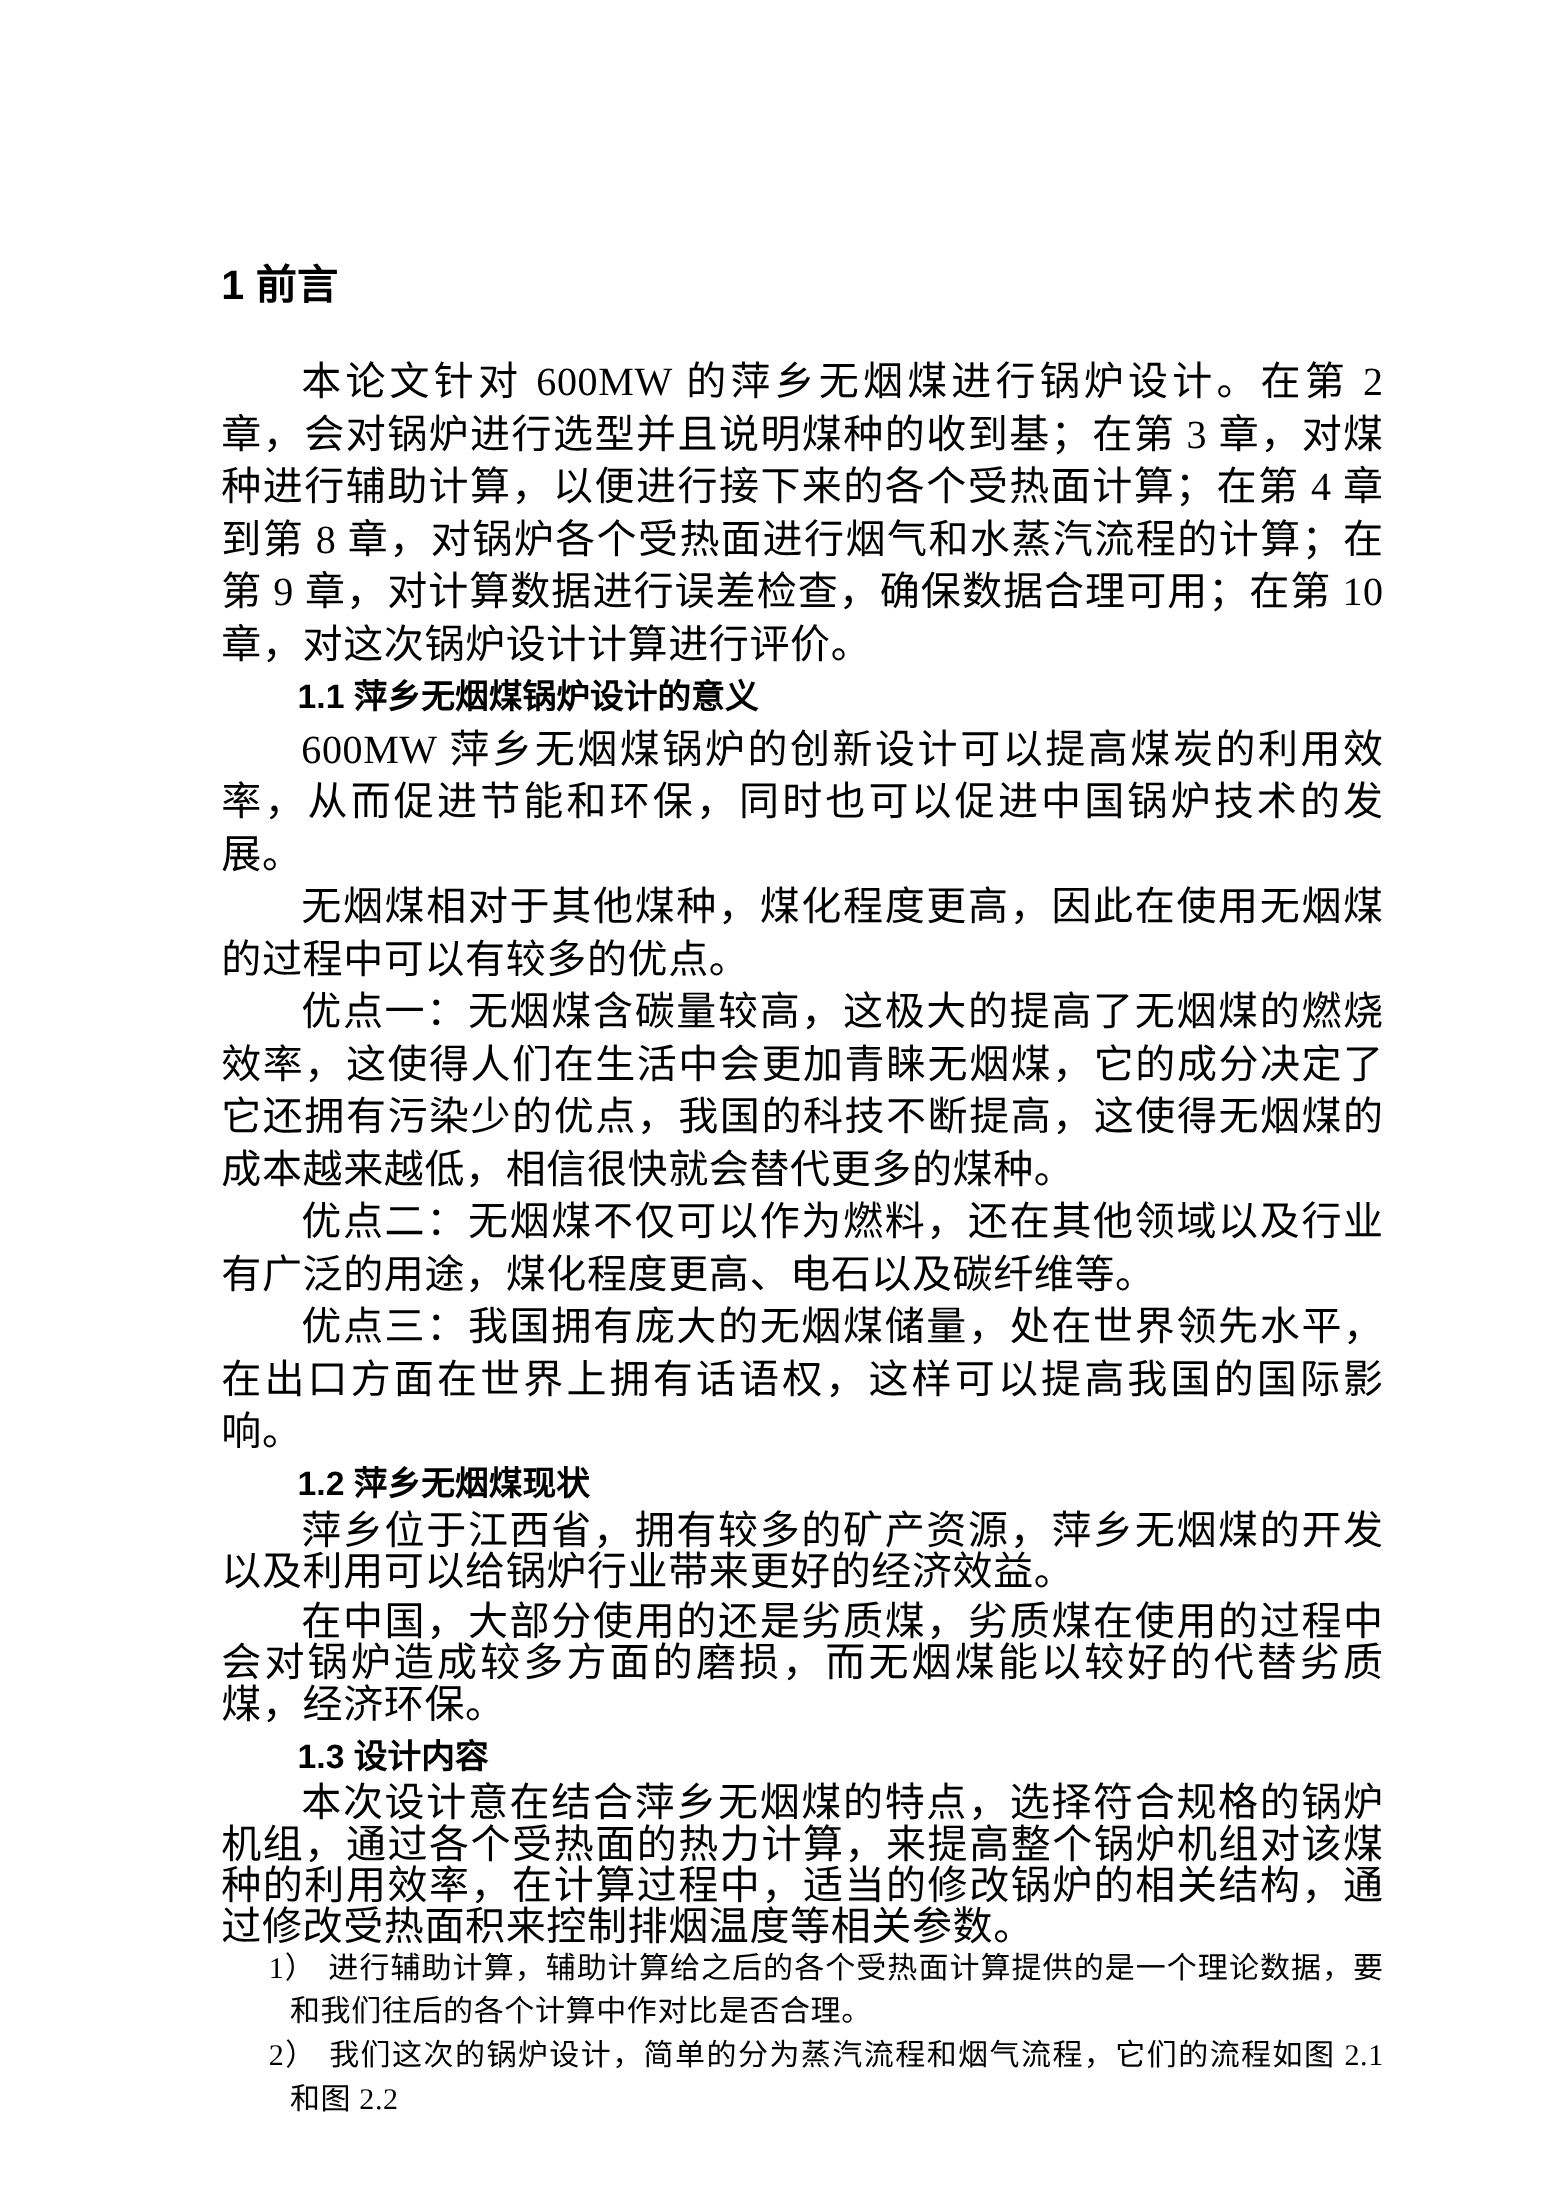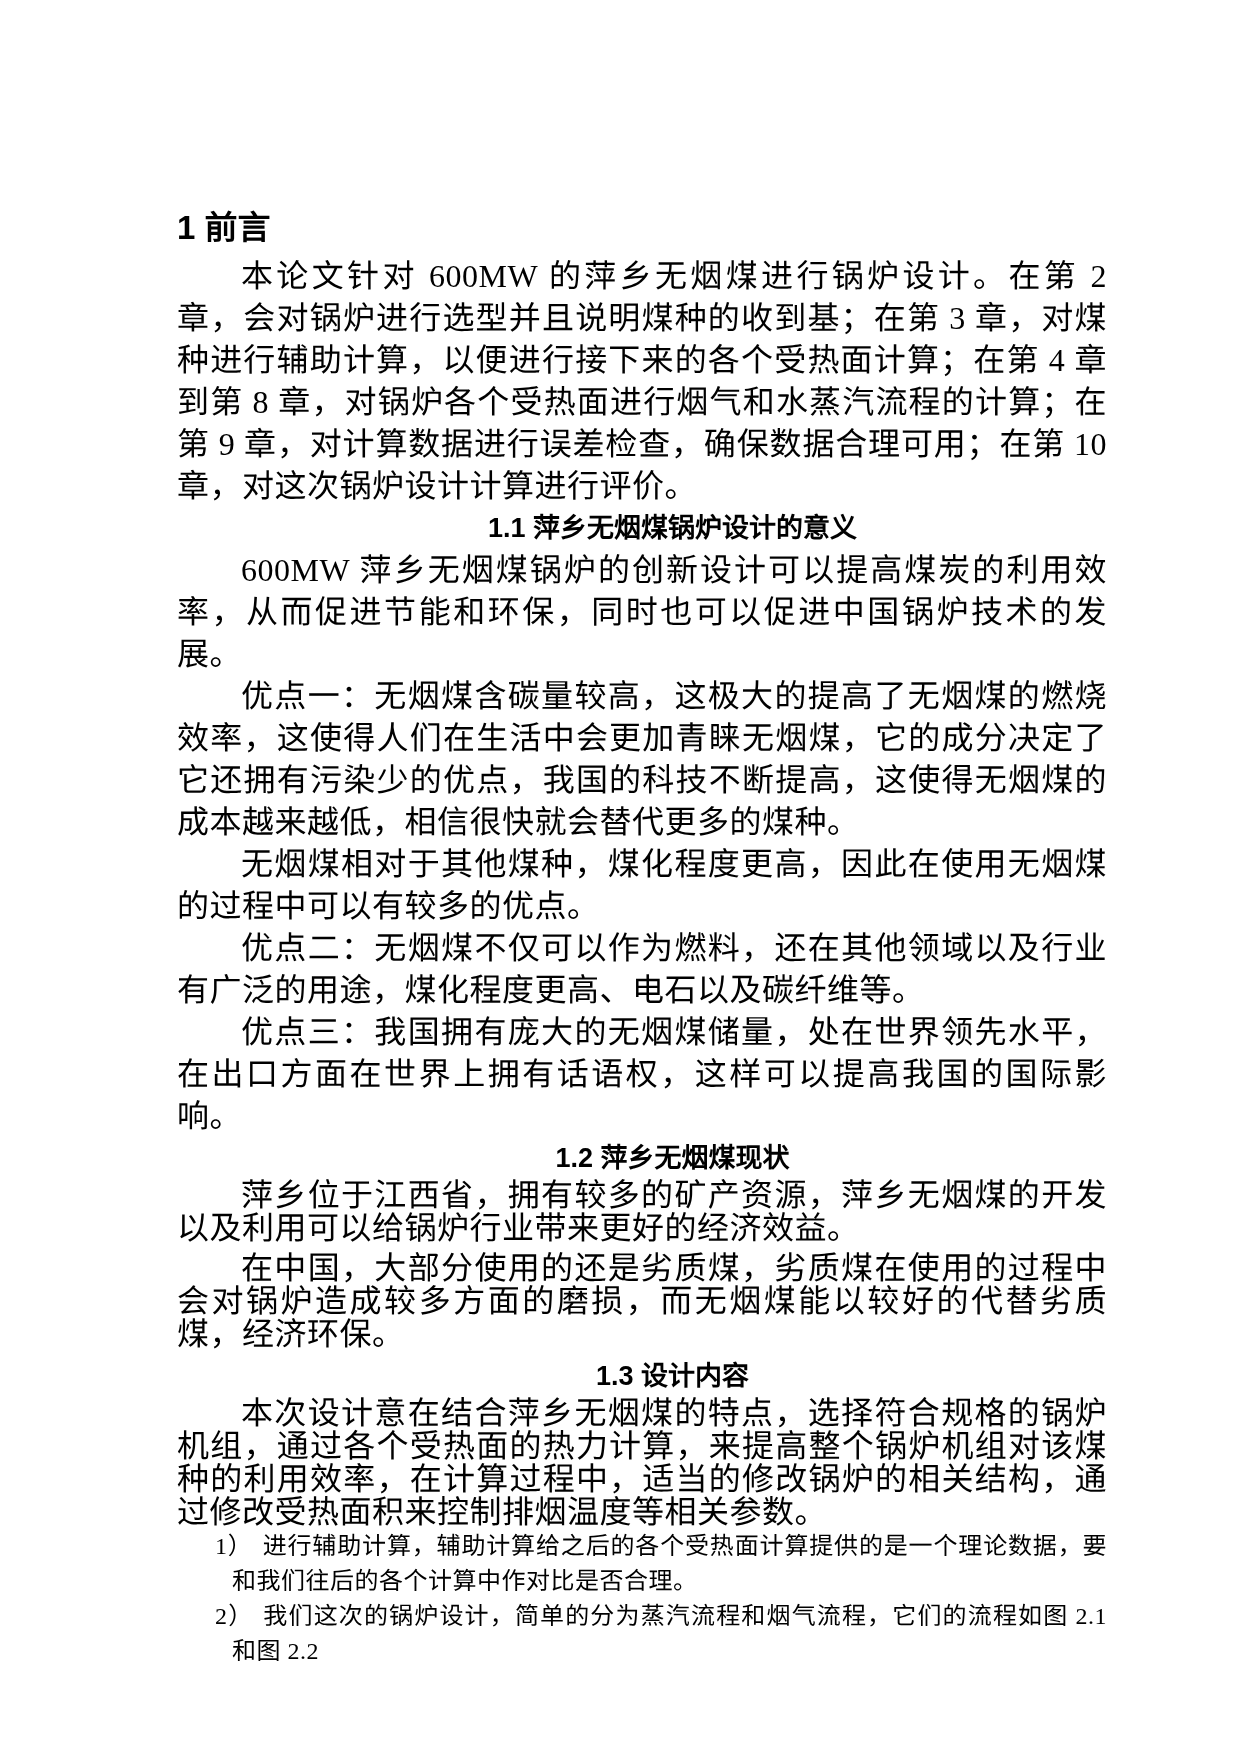--- a/index.html
+++ b/index.html
@@ -16,37 +16,36 @@
   }
   .page {
     box-sizing: border-box;
     width: 1240px;
     height: 1754px;
     padding: 0 133px 0 177px;
     background: #ffffff;
   }
   
   h1.chapter-title {
-    margin: 206px 0 5px 0;
+    margin: 206px 0 34px 0;
     font-family: "Liberation Sans", "DejaVu Sans", sans-serif;
     font-weight: bold;
     font-size: 33px;
     line-height: 44px;
     color: #000000;
   }
   
   h2.section-heading {
     margin: 0;
     padding-left: 61px;
     font-family: "Liberation Sans", "DejaVu Sans", sans-serif;
     font-weight: bold;
     font-size: 27px;
     line-height: 42px;
     color: #000000;
-    text-align: center;
   }
   h2.mt4 { margin-top: 4px; }
   
   p.para {
     margin: 0;
     font-size: 32px;
     text-align: justify;
     text-indent: 2em;
     letter-spacing: 0.5px;
   }
@@ -70,22 +69,22 @@
 
 <div class="page">
 
   <h1 class="chapter-title">1 前言</h1>
 
   <p class="para spacing-a">本论文针对 600MW 的萍乡无烟煤进行锅炉设计。在第 2 章，会对锅炉进行选型并且说明煤种的收到基；在第 3 章，对煤种进行辅助计算，以便进行接下来的各个受热面计算；在第 4 章到第 8 章，对锅炉各个受热面进行烟气和水蒸汽流程的计算；在第 9 章，对计算数据进行误差检查，确保数据合理可用；在第 10 章，对这次锅炉设计计算进行评价。</p>
 
   <h2 class="section-heading">1.1 萍乡无烟煤锅炉设计的意义</h2>
 
   <p class="para spacing-a">600MW 萍乡无烟煤锅炉的创新设计可以提高煤炭的利用效率，从而促进节能和环保，同时也可以促进中国锅炉技术的发展。</p>
+  <p class="para spacing-a">无烟煤相对于其他煤种，煤化程度更高，因此在使用无烟煤的过程中可以有较多的优点。</p>
   <p class="para spacing-a">优点一：无烟煤含碳量较高，这极大的提高了无烟煤的燃烧效率，这使得人们在生活中会更加青睐无烟煤，它的成分决定了它还拥有污染少的优点，我国的科技不断提高，这使得无烟煤的成本越来越低，相信很快就会替代更多的煤种。</p>
-  <p class="para spacing-a">无烟煤相对于其他煤种，煤化程度更高，因此在使用无烟煤的过程中可以有较多的优点。</p>
   <p class="para spacing-a">优点二：无烟煤不仅可以作为燃料，还在其他领域以及行业有广泛的用途，煤化程度更高、电石以及碳纤维等。</p>
   <p class="para spacing-a">优点三：我国拥有庞大的无烟煤储量，处在世界领先水平，在出口方面在世界上拥有话语权，这样可以提高我国的国际影响。</p>
 
   <h2 class="section-heading">1.2 萍乡无烟煤现状</h2>
 
   <p class="para spacing-b">萍乡位于江西省，拥有较多的矿产资源，萍乡无烟煤的开发以及利用可以给锅炉行业带来更好的经济效益。</p>
   <p class="para spacing-b mt7">在中国，大部分使用的还是劣质煤，劣质煤在使用的过程中会对锅炉造成较多方面的磨损，而无烟煤能以较好的代替劣质煤，经济环保。</p>
 
   <h2 class="section-heading mt4">1.3 设计内容</h2>
 

